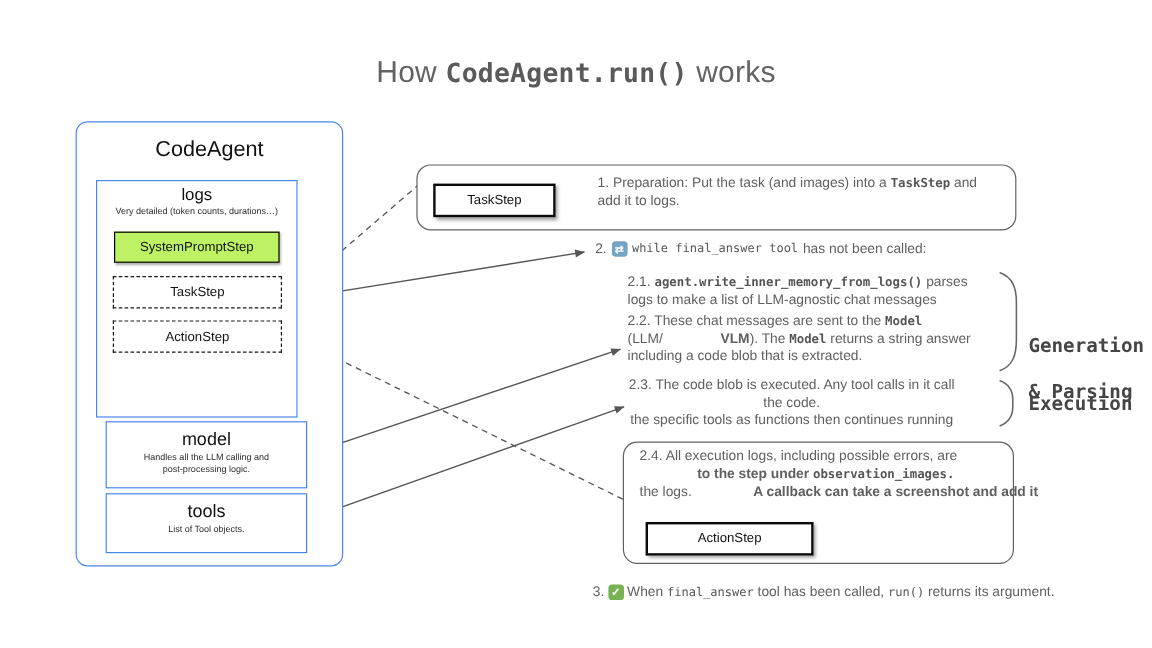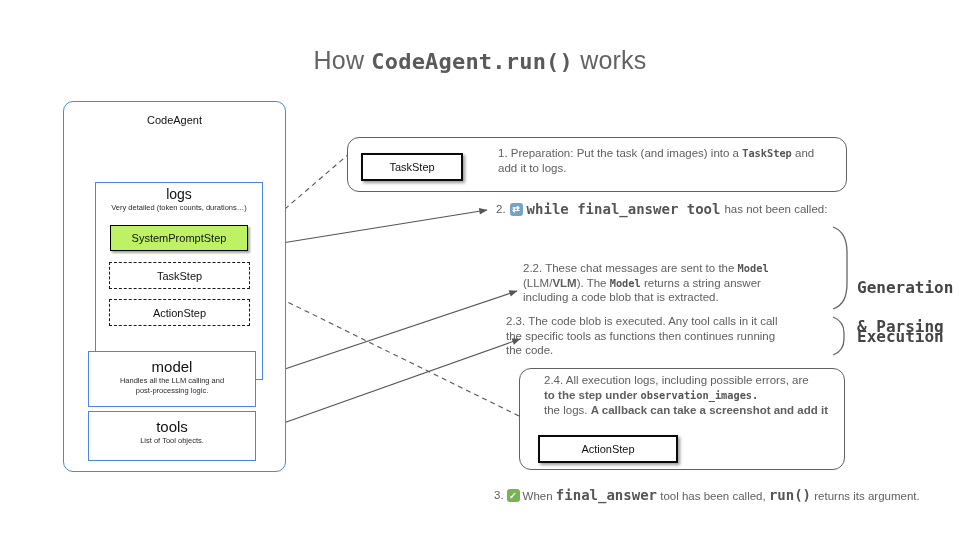--- a/index.html
+++ b/index.html
@@ -4,45 +4,45 @@
 <style>
   html,body{margin:0;padding:0;background:#fff;}
   .canvas{position:relative;width:960px;height:540px;background:#ffffff;overflow:hidden;
           font-family:"Liberation Sans",sans-serif;}
   .mono{font-family:"DejaVu Sans Mono",monospace;}
   
   .title{position:absolute;top:46px;left:0;width:100%;text-align:center;color:#636363;font-size:25px;letter-spacing:.2px;}
   .title .code{font-family:"DejaVu Sans Mono",monospace;font-weight:bold;font-size:22px;color:#5a5a5a;}
   
   .panel{position:absolute;left:63px;top:101px;width:221px;height:369px;border:1.6px solid #4a86e8;border-radius:10px;background:#fff;}
-  .panel-title{position:absolute;top:12px;left:0;width:100%;text-align:center;font-size:11px;color:#111;}
+  .panel-title{position:absolute;top:12px;left:0;width:100%;text-align:center;font-size:18px;color:#111;}
   .bluebox{position:absolute;border:1.6px solid #4a86e8;background:#fff;}
-  .logs-box{left:31px;top:48px;width:166px;height:196px;margin-top:32px;}
+  .logs-box{left:16px;top:48px;width:166px;height:196px;}
   .model-box{left:24px;top:249px;width:166px;height:54px;}
   .tools-box{left:24px;top:309px;width:166px;height:48px;}
   .box-h{width:100%;text-align:center;font-size:14px;color:#111;margin-top:3px;}
   .box-h2{width:100%;text-align:center;font-size:15px;color:#111;margin-top:6px;}
   .box-sub{width:100%;text-align:center;font-size:7.5px;color:#2b2b2b;line-height:9.5px;margin-top:1px;}
   .step-solid{position:absolute;left:14px;top:42px;width:136px;height:24px;border:1.8px solid #000;background:#bef264;
               box-shadow:1.5px 1.5px 2px rgba(0,0,0,.35);display:flex;align-items:center;justify-content:center;font-size:11px;color:#111;}
   .step-dashed{position:absolute;left:13px;width:139px;height:25px;border:1.5px dashed #1a1a1a;background:#fff;
                display:flex;align-items:center;justify-content:center;font-size:11px;color:#111;}
   
   .rbox{position:absolute;border:1.4px solid #616161;border-radius:12px;background:#fff;}
   .box1{left:347px;top:137px;width:498px;height:53px;}
   .box24{left:519px;top:368px;width:324px;height:100px;}
   .shadowbox{position:absolute;border:2px solid #0a0a0a;background:#fff;box-shadow:2px 2px 3px rgba(0,0,0,.4);
              display:flex;align-items:center;justify-content:center;font-size:11px;color:#111;}
   .ts1{left:13px;top:15px;width:98px;height:24px;}
   .as24{left:18px;top:66px;width:136px;height:24px;}
   .rtext{position:absolute;color:#5f5f5f;font-size:11.5px;line-height:14.5px;white-space:nowrap;}
   .rtext .mono{font-size:10.3px;font-weight:bold;color:#555;}
-  .b{font-weight:bold;}
+  .b{font-weight:bold;padding-left:48px;}
   .flowline{position:absolute;display:flex;align-items:center;gap:4px;color:#5f5f5f;font-size:11.5px;white-space:nowrap;}
-  .flowline .mono{font-size:14px;font-weight:bold;color:#555;}
+  .flowline .mono{font-size:10px;font-weight:normal;color:#555;}
   .icon{width:13px;height:13px;border-radius:3px;color:#fff;display:inline-flex;align-items:center;justify-content:center;flex:0 0 13px;}
   .icon-loop{background:#74a4c4;font-size:9px;font-weight:bold;}
   .icon-check{background:#77b255;font-size:9.5px;font-weight:bold;}
   .grouplabel{position:absolute;font-family:"DejaVu Sans Mono",monospace;font-weight:bold;font-size:16px;line-height:13px;color:#454545;white-space:pre;}
   svg.overlay{position:absolute;left:0;top:0;pointer-events:none;}
 </style>
 </head>
 <body>
 
 <div class="canvas">
@@ -100,41 +100,45 @@
     </div>
   </div>
 
   <div class="flowline" style="left:496px;top:201px;">
     <span>2.</span>
     <span class="icon icon-loop">⇄</span>
     <span class="mono">while final_answer tool</span>
     <span> has not been called:</span>
   </div>
 
+  <div class="rtext" style="left:523px;top:228px;">
+    <div><span>2.1.  </span><span class="mono">agent.write_inner_memory_from_logs()</span><span>  parses</span></div>
+    <div>logs to make a list of LLM-agnostic chat messages</div>
+  </div>
 
   <div class="rtext" style="left:523px;top:261px;">
     <div><span>2.2. These chat messages are sent to the </span><span class="mono">Model</span></div>
     <div><span>(LLM/</span><span class="b">VLM</span><span>). The </span><span class="mono">Model</span><span>  returns a string answer</span></div>
     <div>including a code blob that is extracted.</div>
   </div>
 
-  <div class="rtext" style="left:506px;top:314px;">
+  <div class="rtext" style="left:524px;top:314px;text-align:center;">
     <div>2.3. The code blob is executed. Any tool calls in it call</div>
+    <div>the code.</div>
     <div>the specific tools as functions then continues running</div>
-    <div>the code.</div>
   </div>
 
   <div class="grouplabel" style="left:857px;top:255px;">
     <div>Generation</div>
     <div>&amp; Parsing</div>
   </div>
   <div class="grouplabel" style="left:857px;top:330px;">Execution</div>
 
   <div class="rbox box24">
-    <div class="rtext" style="left:24px;top:4px;line-height:15px;">
+    <div class="rtext" style="left:13px;top:4px;line-height:15px;">
       <div>2.4. All execution logs, including possible errors, are</div>
       <div><span class="b">to the step under </span><span class="mono">observation_images.</span></div>
       <div><span>the logs. </span><span class="b">A callback can  take a screenshot and add it</span></div>
     </div>
     <div class="shadowbox as24">ActionStep</div>
   </div>
 
   <div class="flowline" style="left:494px;top:487px;gap:3px;">
     <span>3.</span>
     <span class="icon icon-check">✓</span>

